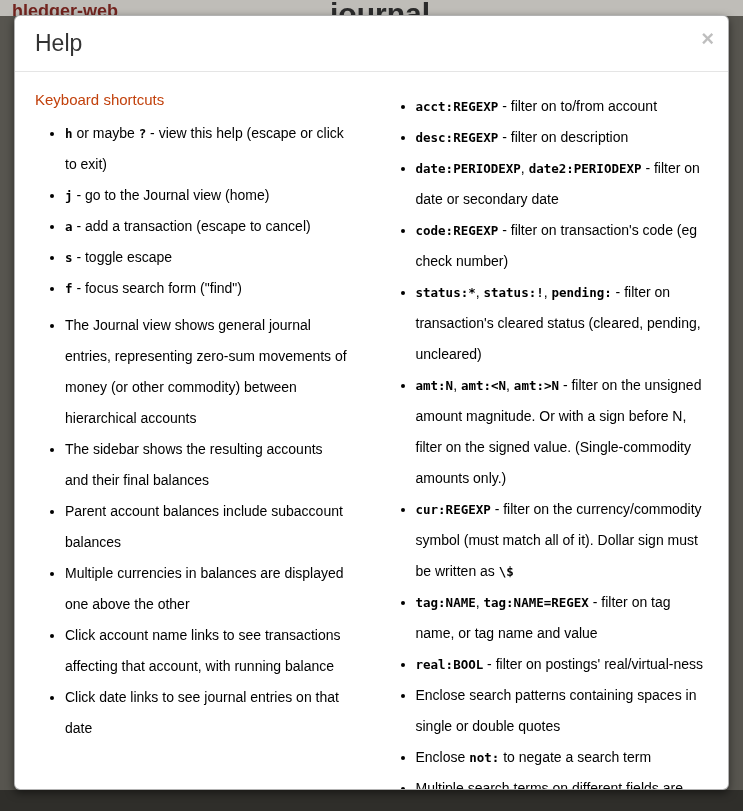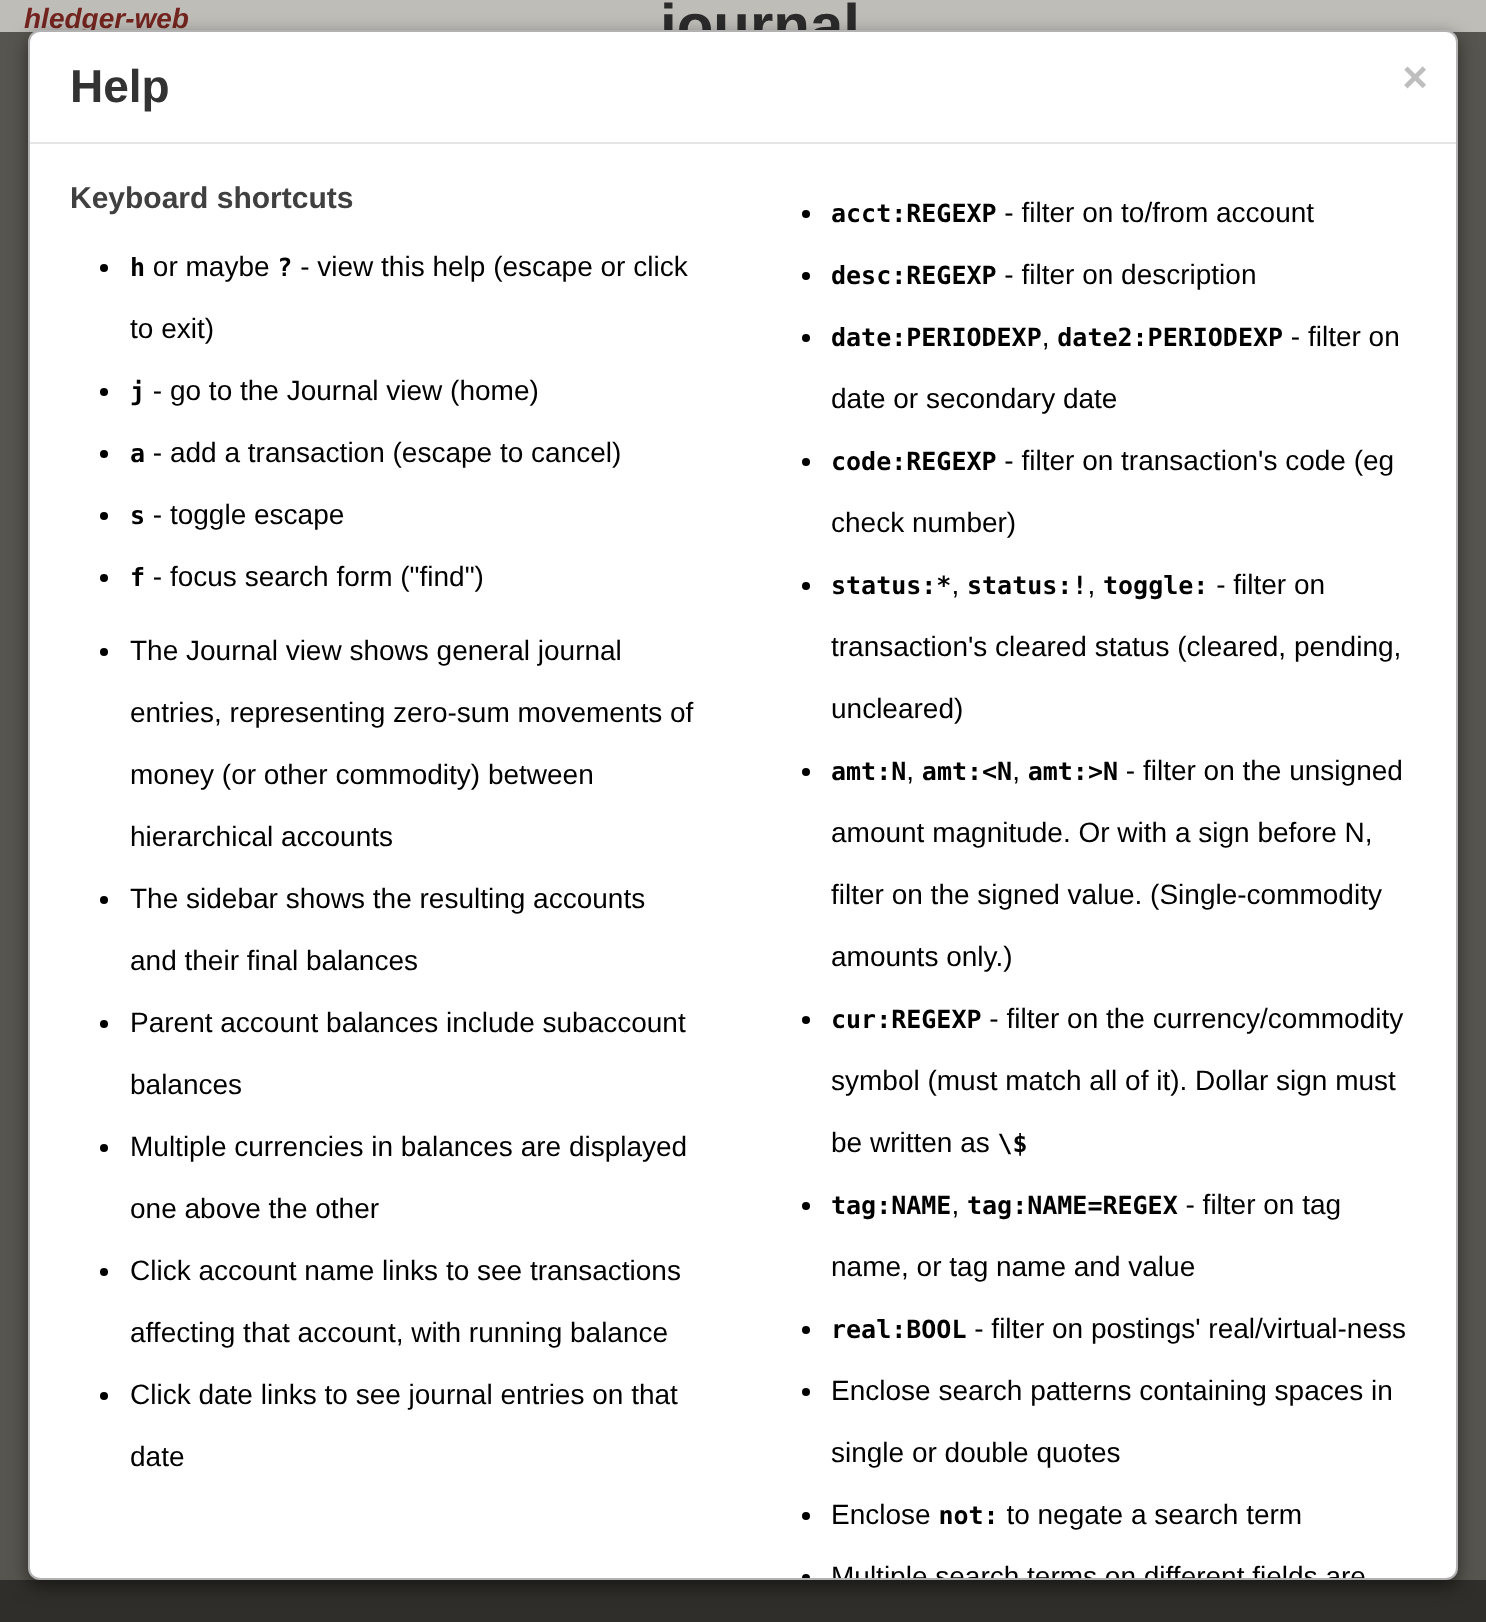--- a/index.html
+++ b/index.html
@@ -11,22 +11,22 @@
     overflow: hidden;
   }
 
   
   .bg-top {
     position: absolute; top: 0; left: 0; right: 0;
     height: 16px; background: #bfbdb8; overflow: hidden;
   }
   .brand {
     position: absolute; left: 12px; top: 1px;
-    color: #73241f; font-weight: bold; font-size: 14px;
-    text-decoration: none; cursor: pointer; font-style: italic;
+    color: #73241f; font-weight: bold; font-size: 18px;
+    text-decoration: none; cursor: pointer;
   }
   .page-heading {
     position: absolute; left: 330px; top: -3px;
     color: #2b2b2b; font-weight: bold; font-size: 30px;
     white-space: nowrap;
   }
   .bg-bottom {
     position: absolute; left: 0; right: 0; bottom: 0;
     height: 21px; background: #2f2e2a;
   }
@@ -39,36 +39,36 @@
     border-radius: 6px;
     box-shadow: 0 3px 9px rgba(0,0,0,.5);
     overflow: hidden;
   }
   .modal-header {
     position: relative;
     padding: 13px 20px 12px;
     border-bottom: 1px solid #e5e5e5;
   }
   .modal-title {
-    font-size: 23px; font-weight: 700; color: #333; line-height: 1.3;
+    font-size: 23px; font-weight: 400; color: #333; line-height: 1.3;
   }
   .close {
     position: absolute; right: 14px; top: 12px;
     background: none; border: 0; cursor: pointer;
     font-size: 22px; font-weight: bold; line-height: 1;
     color: #000; opacity: .25;
     font-family: "Liberation Sans", sans-serif;
   }
   .modal-body { display: flex; padding: 19px 20px 20px; }
   .col { width: 50%; }
   .col-left  { padding-right: 22px; }
   .col-right { padding-left: 14px; }
 
   .section-heading {
-    font-size: 15px; font-weight: 700; color: #404040;
+    font-size: 15px; font-weight: 400; color: #c2410c;
     margin: 22px 0 10px;
   }
   .col .section-heading:first-child { margin-top: 0; }
 
   .help-list {
     margin: 0 0 6px; padding-left: 30px;
     font-size: 14px; line-height: 31px; color: #000;
     list-style: disc outside;
   }
   .help-list li { margin: 0; }
@@ -110,21 +110,21 @@
           <li><span>Click account name links to see transactions affecting that account, with running balance</span></li>
           <li><span>Click date links to see journal entries on that date</span></li>
         </ul>
     </div>
     <div class="col col-right">
       <ul class="help-list">
           <li><code>acct:REGEXP</code><span> - filter on to/from account</span></li>
           <li><code>desc:REGEXP</code><span> - filter on description</span></li>
           <li><code>date:PERIODEXP</code><span>, </span><code>date2:PERIODEXP</code><span> - filter on date or secondary date</span></li>
           <li><code>code:REGEXP</code><span> - filter on transaction's code (eg check number)</span></li>
-          <li><code>status:*</code><span>, </span><code>status:!</code><span>, </span><code>toggle:</code><span> - filter on transaction's cleared status (cleared, pending, uncleared)</span></li>
+          <li><code>status:*</code><span>, </span><code>status:!</code><span>, </span><code>pending:</code><span> - filter on transaction's cleared status (cleared, pending, uncleared)</span></li>
           <li><code>amt:N</code><span>, </span><code>amt:&lt;N</code><span>, </span><code>amt:&gt;N</code><span> - filter on the unsigned amount magnitude. Or with a sign before N, filter on the signed value. (Single-commodity amounts only.)</span></li>
           <li><code>cur:REGEXP</code><span> - filter on the currency/commodity symbol (must match all of it). Dollar sign must be written as </span><code>\$</code></li>
           <li><code>tag:NAME</code><span>, </span><code>tag:NAME=REGEX</code><span> - filter on tag name, or tag name and value</span></li>
           <li><code>real:BOOL</code><span> - filter on postings' real/virtual-ness</span></li>
           <li><span>Enclose search patterns containing spaces in single or double quotes</span></li>
           <li><span>Enclose </span><code>not:</code><span> to negate a search term</span></li>
           <li><span>Multiple search terms on different fields are AND'ed, multiple search terms on the same field are OR'ed</span></li>
           <li><span>These search terms also work with command-line hledger</span></li>
         </ul>
     </div>

